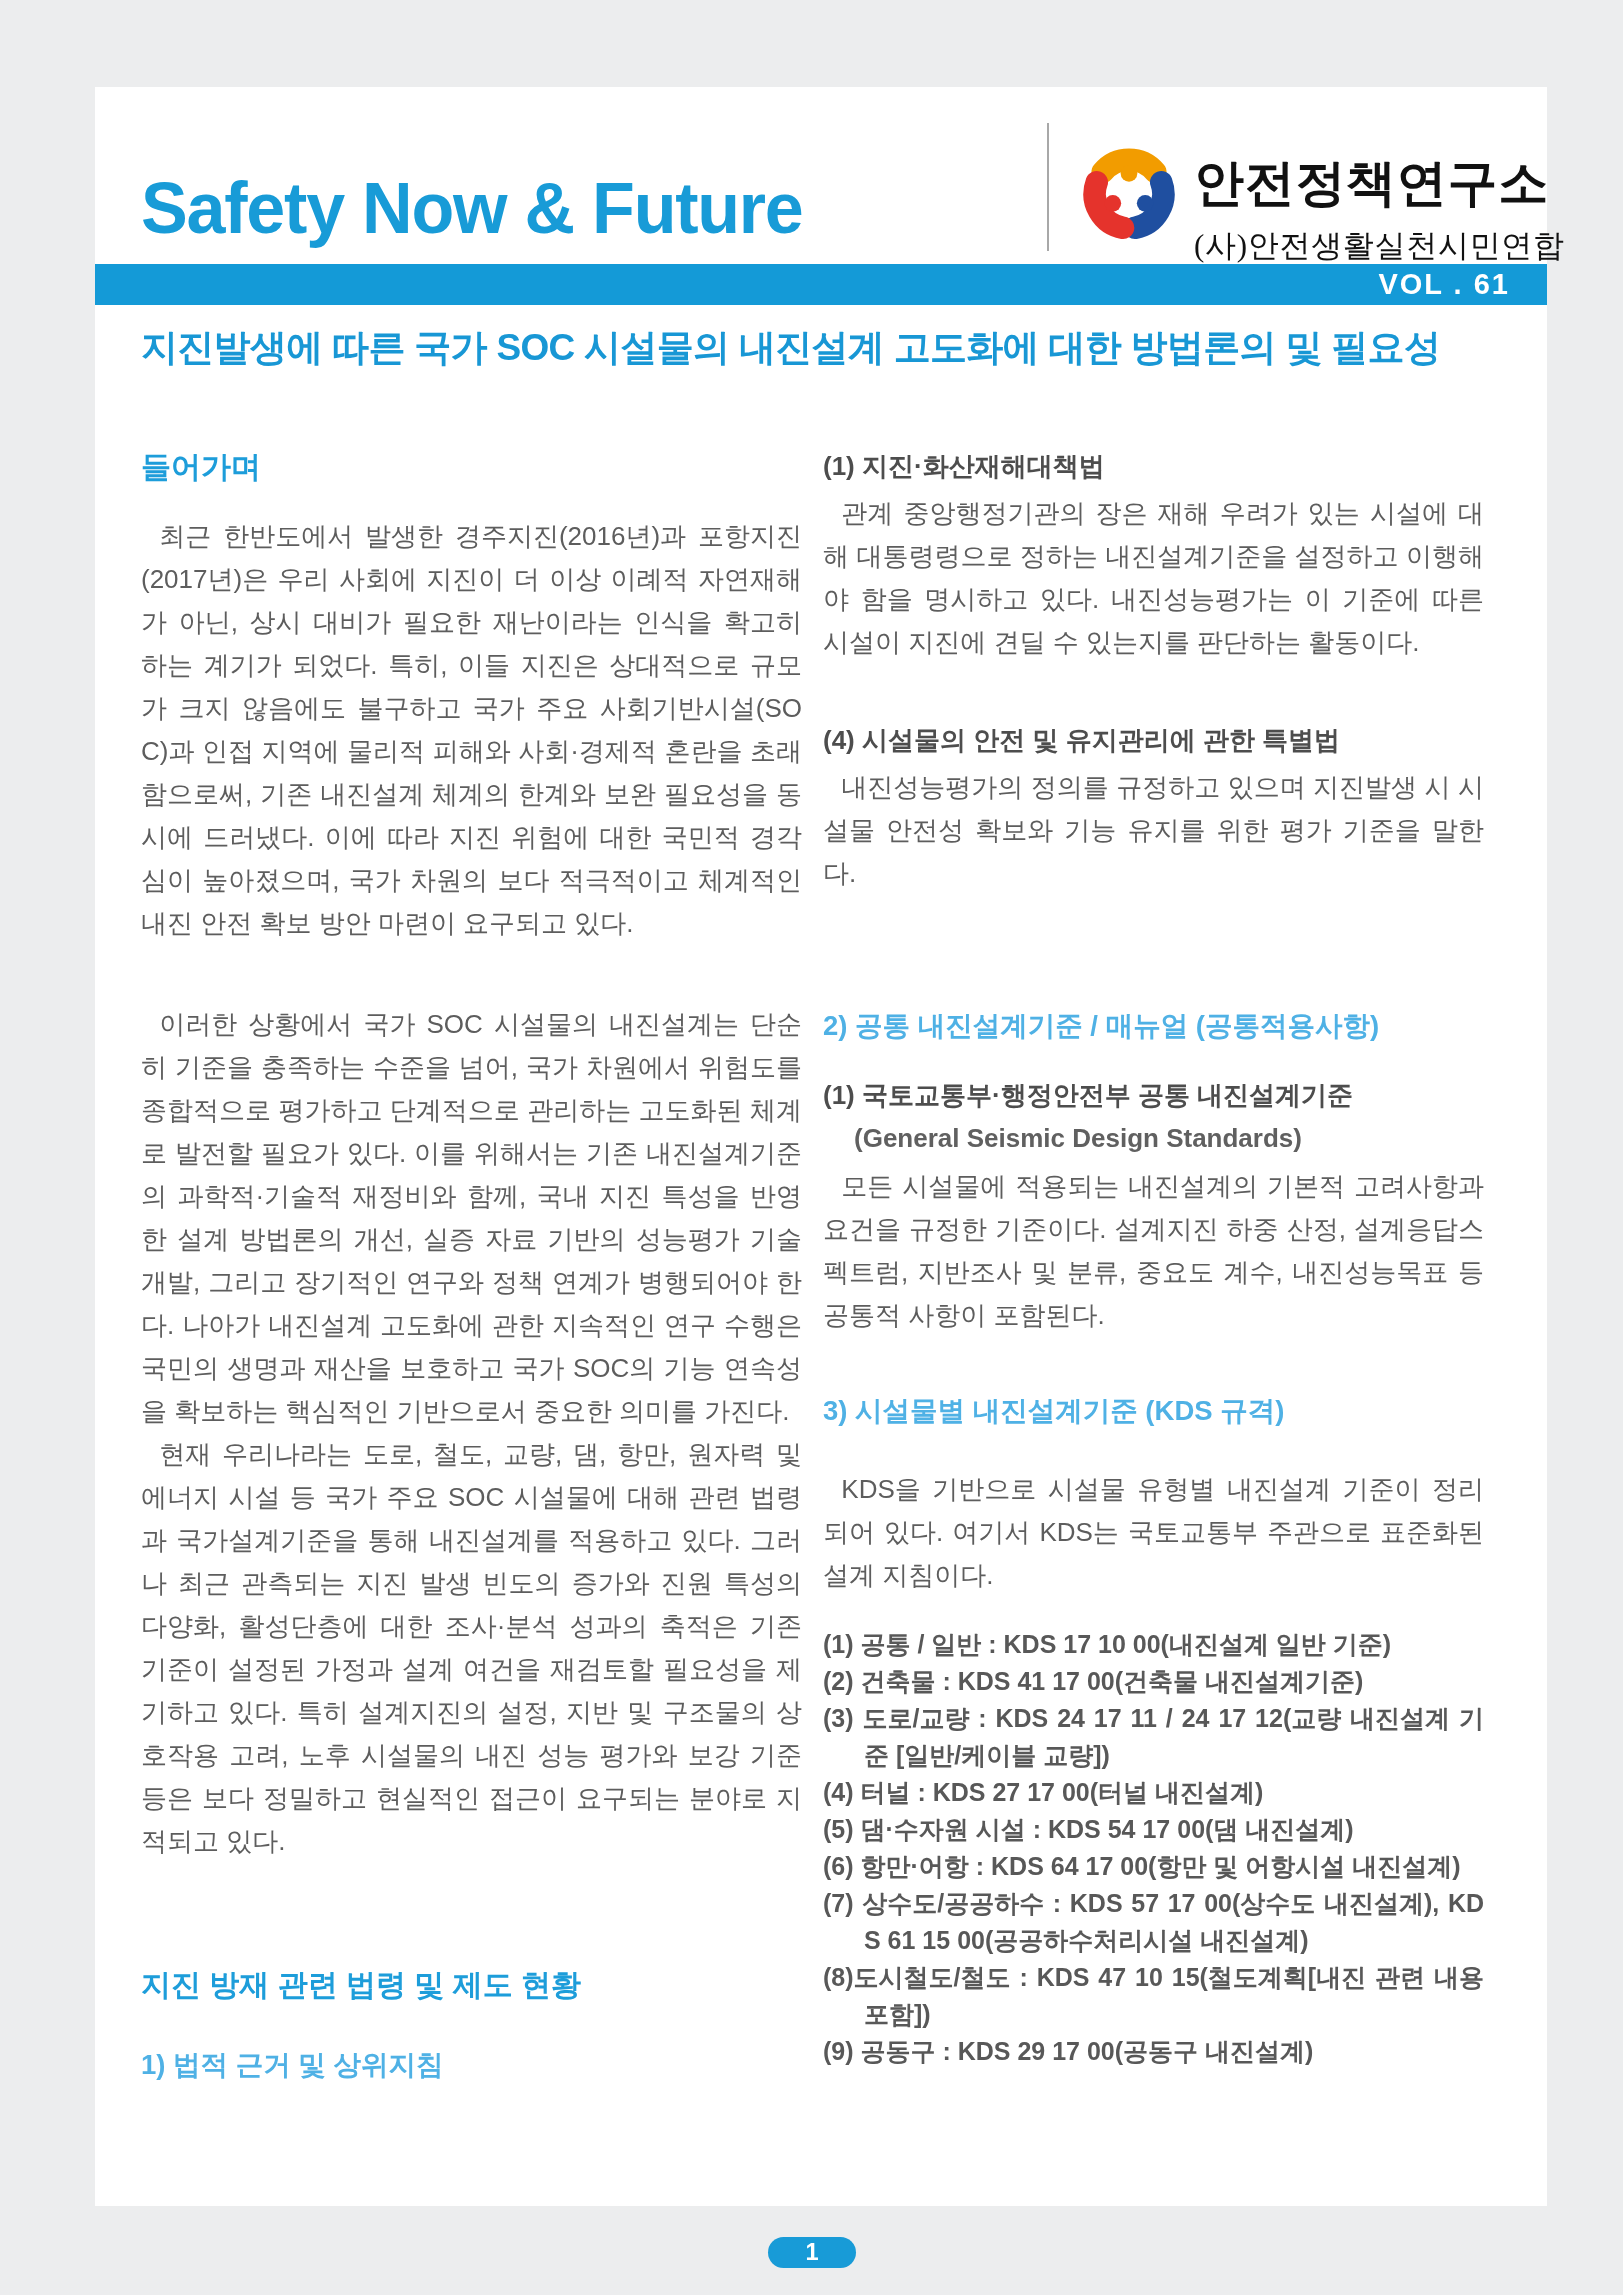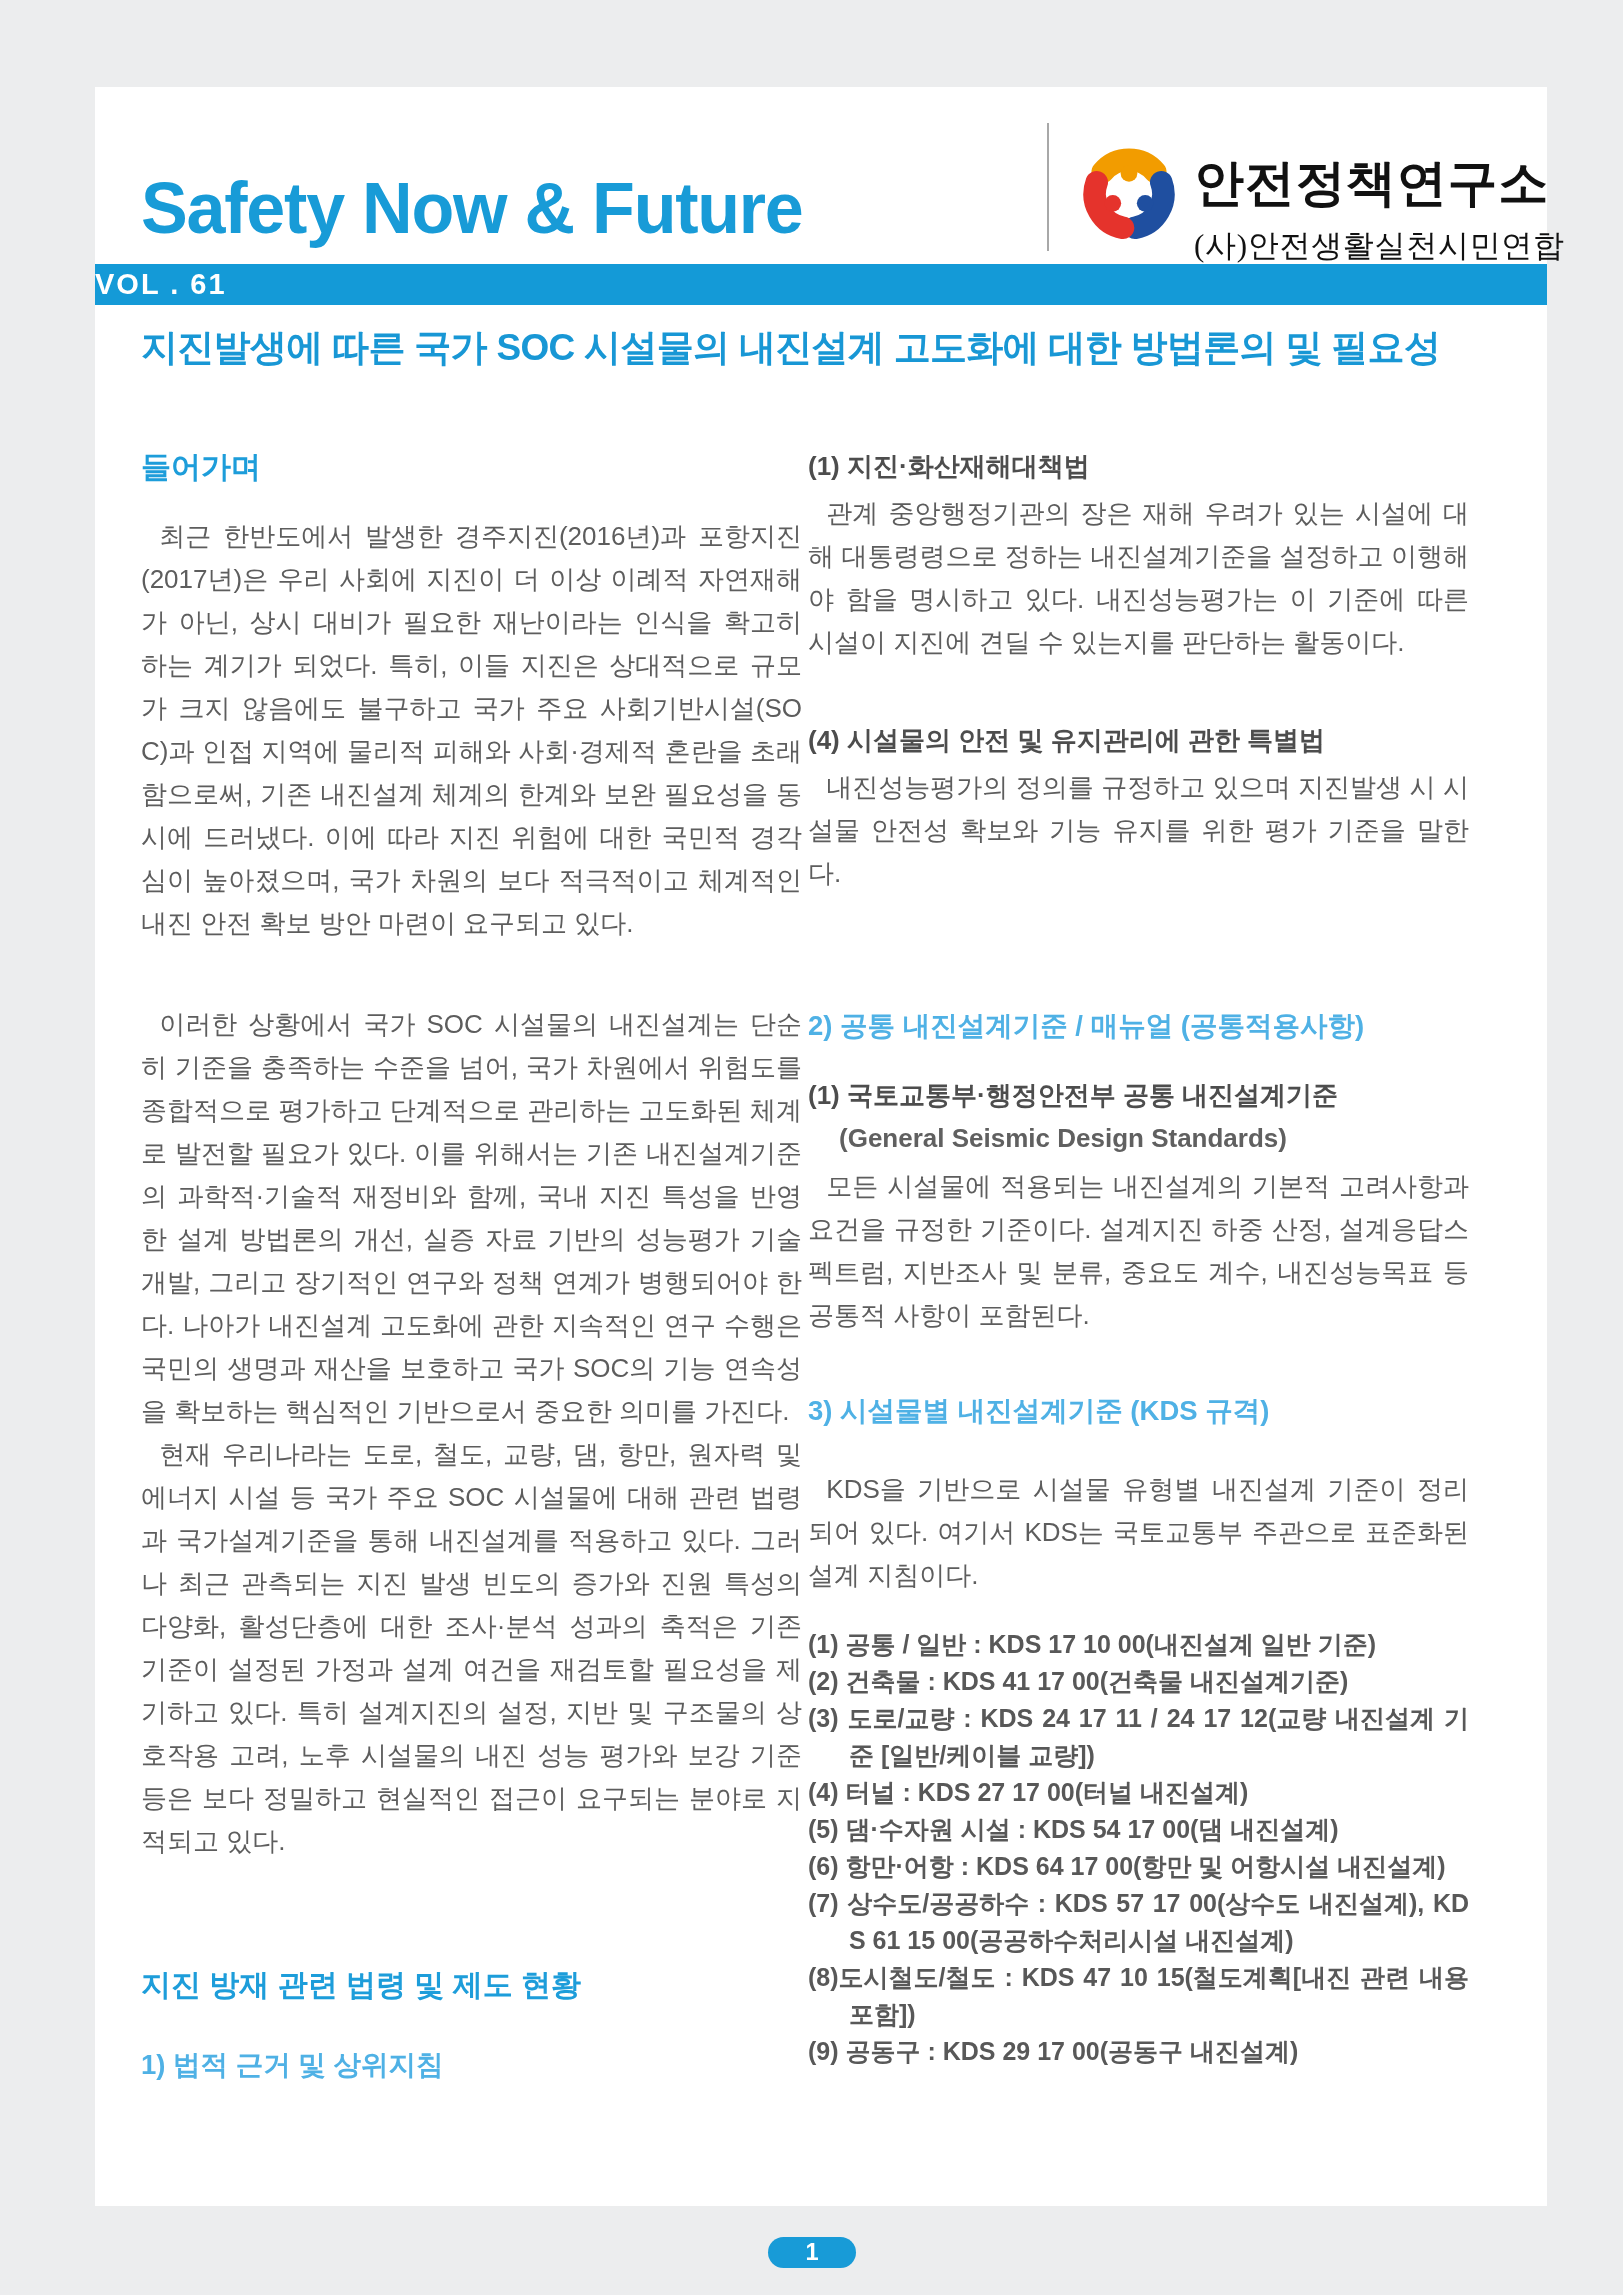--- a/index.html
+++ b/index.html
@@ -29,36 +29,36 @@
     font-family:"Liberation Serif", serif;font-weight:bold;
     font-size:50px;color:#111111;letter-spacing:0.7px;white-space:nowrap;
   }
   .org-sub{
     font-family:"Liberation Serif", serif;font-weight:normal;
     font-size:31px;color:#111111;margin-top:8px;white-space:nowrap;letter-spacing:0.7px;
   }
   
   .volbar{
     position:absolute;left:0;top:177px;width:100%;height:41px;
-    background:#149ad7;display:flex;align-items:center;justify-content:flex-start;
+    background:#149ad7;display:flex;align-items:center;justify-content:flex-end;
   }
   .volbar span{
     color:#ffffff;font-weight:bold;font-size:29px;letter-spacing:2px;
     padding-right:37px;white-space:nowrap;
   }
   
   .title{
     position:absolute;left:46px;top:236px;width:1345px;margin:0;
     font-size:37px;font-weight:bold;color:#1897d5;letter-spacing:-0.7px;
     white-space:nowrap;
   }
   
   .columns{
     position:absolute;left:46px;top:363px;width:1345px;
-    display:flex;gap:6px;
+    display:flex;gap:21px;
   }
   .col{width:661px;}
   .h-accent{
     margin:0;font-size:30px;font-weight:bold;color:#1d9dda;line-height:34px;
   }
   .h-light{
     margin:0;font-size:27.5px;font-weight:bold;color:#4fb1e5;line-height:31px;
   }
   .body{
     margin:0;font-size:26px;line-height:43px;color:#5d5d5d;

